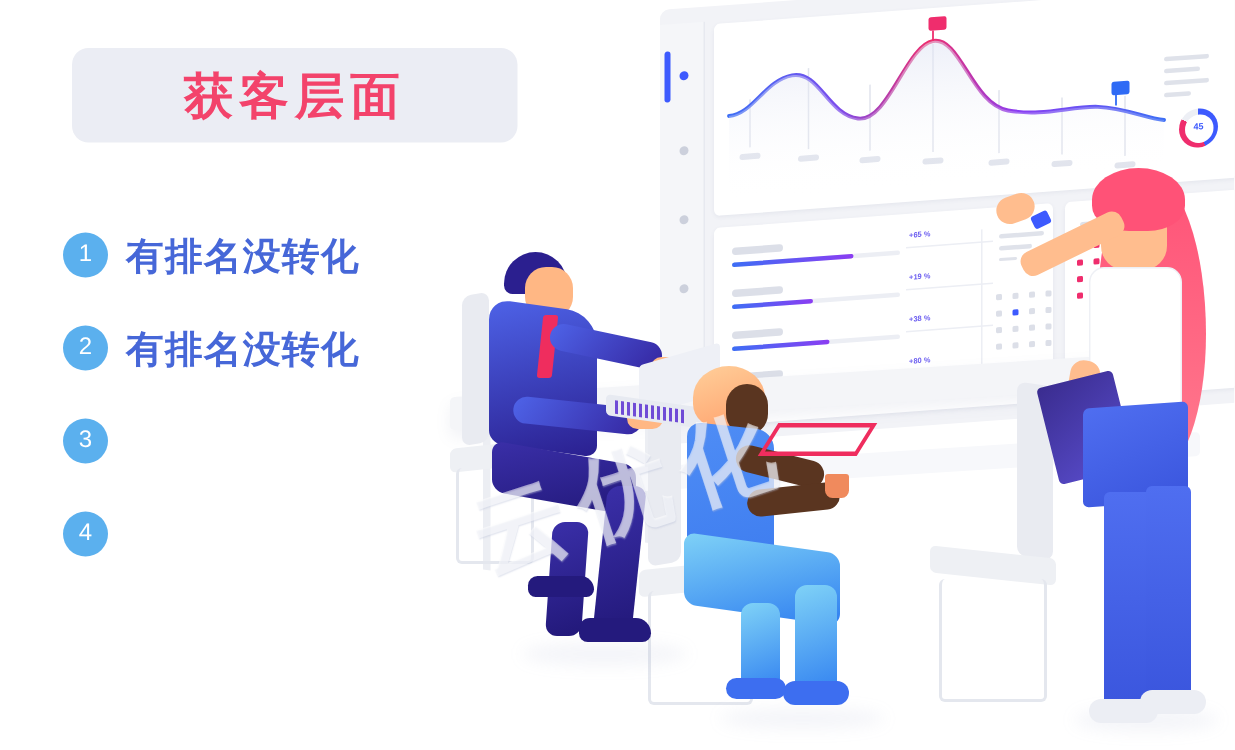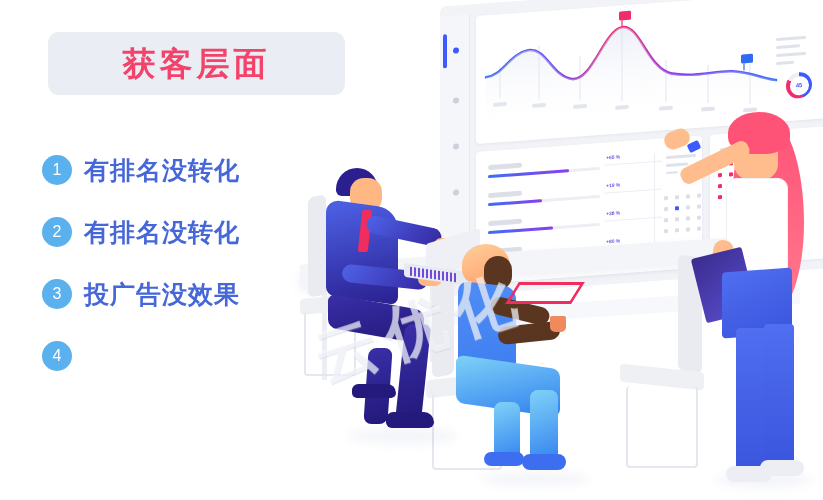--- a/index.html
+++ b/index.html
@@ -235,21 +235,20 @@
     <div class="list-item">
       <span class="num-badge">1</span>
       <span class="item-label">有排名没转化</span>
     </div>
     <div class="list-item">
       <span class="num-badge">2</span>
       <span class="item-label">有排名没转化</span>
     </div>
     <div class="list-item">
       <span class="num-badge">3</span>
-      <span class="item-label">投广告没效果</span>
     </div>
     <div class="list-item">
       <span class="num-badge">4</span>
     </div>
   </div>
 
   <div class="scene">
 
     <div class="board">
       <div class="board-shell"></div>

